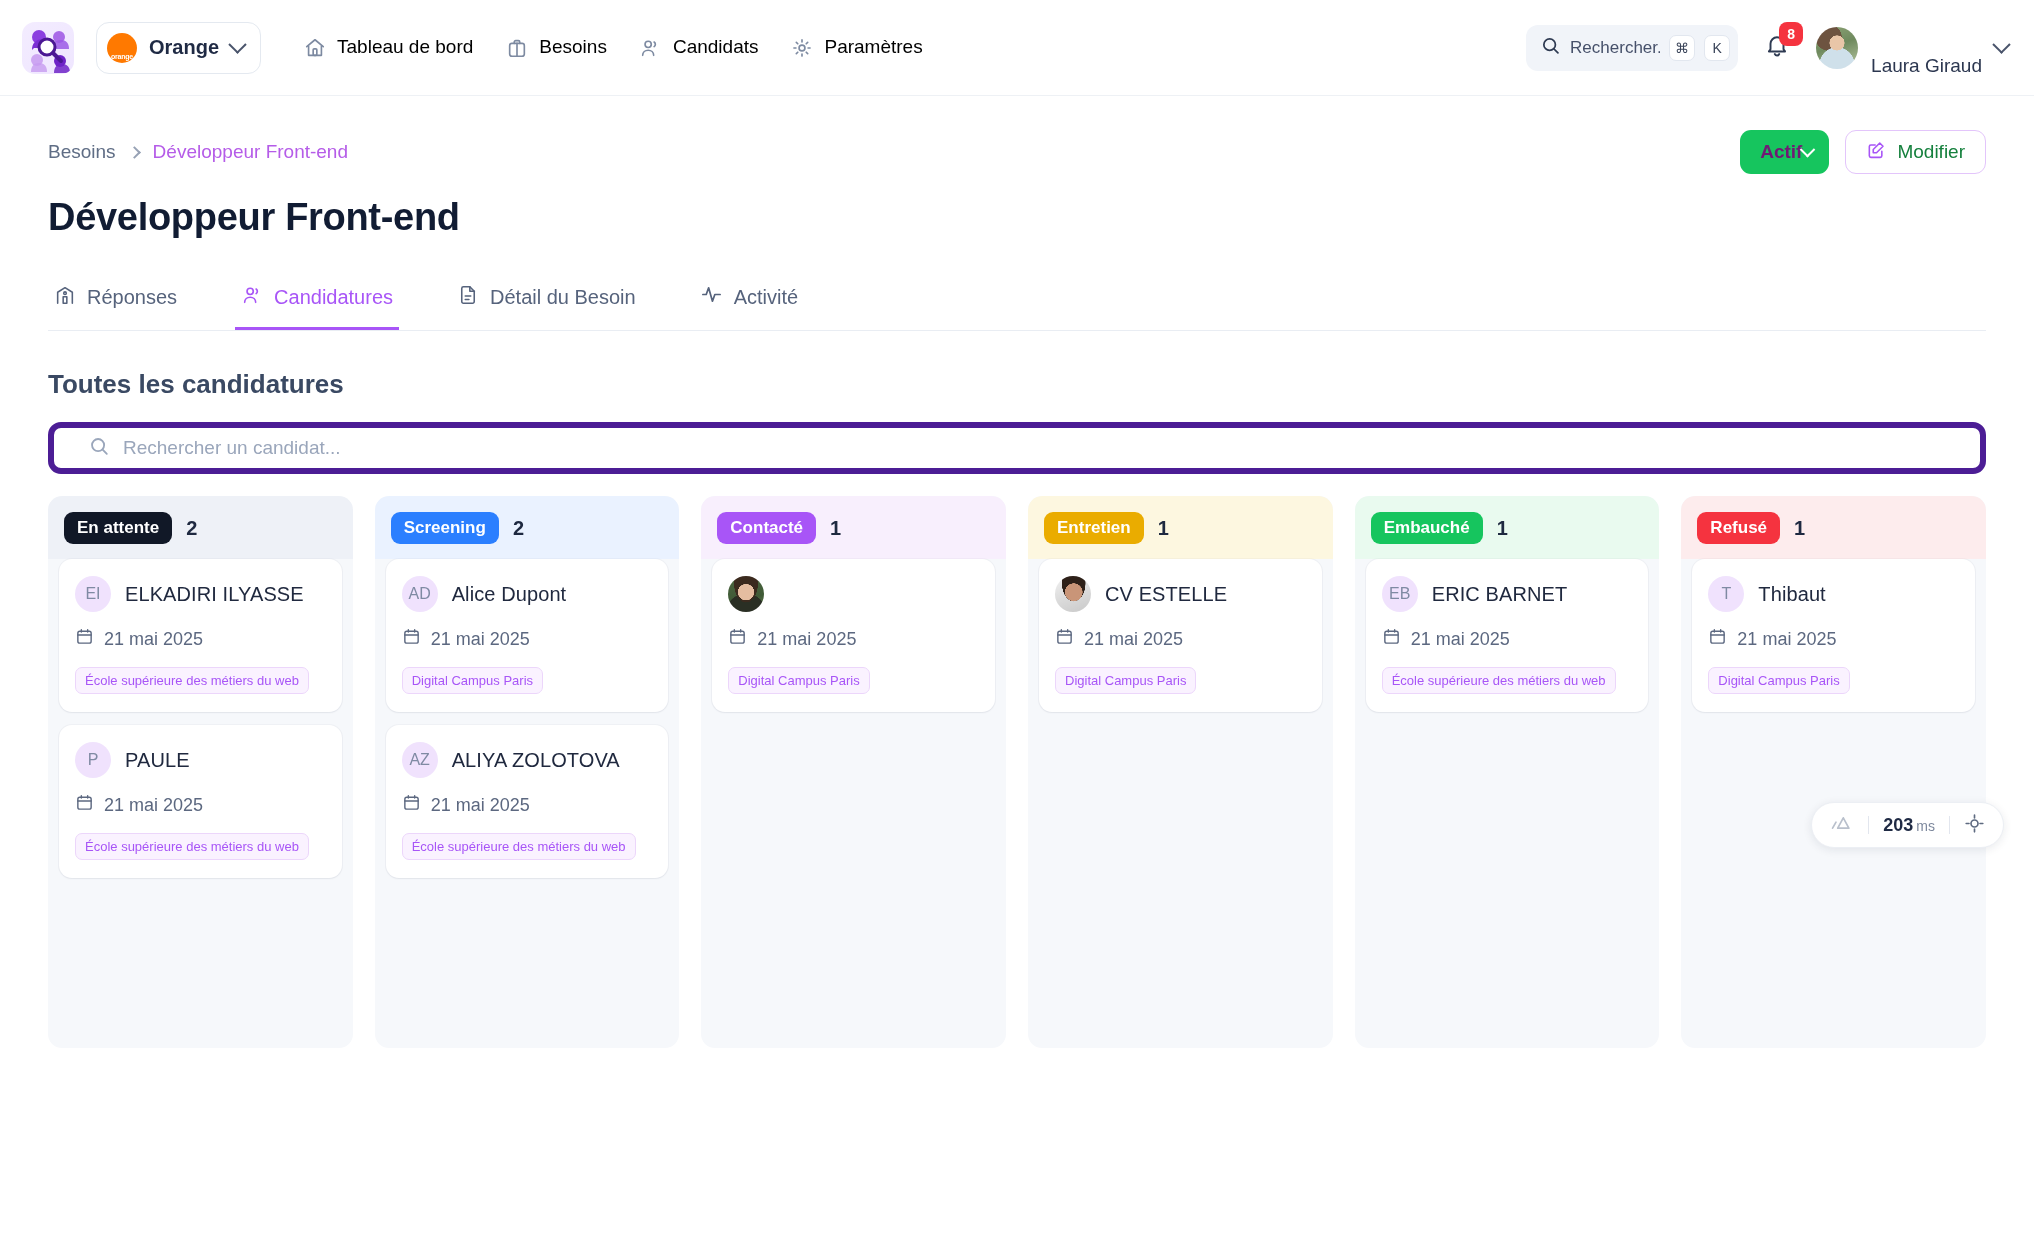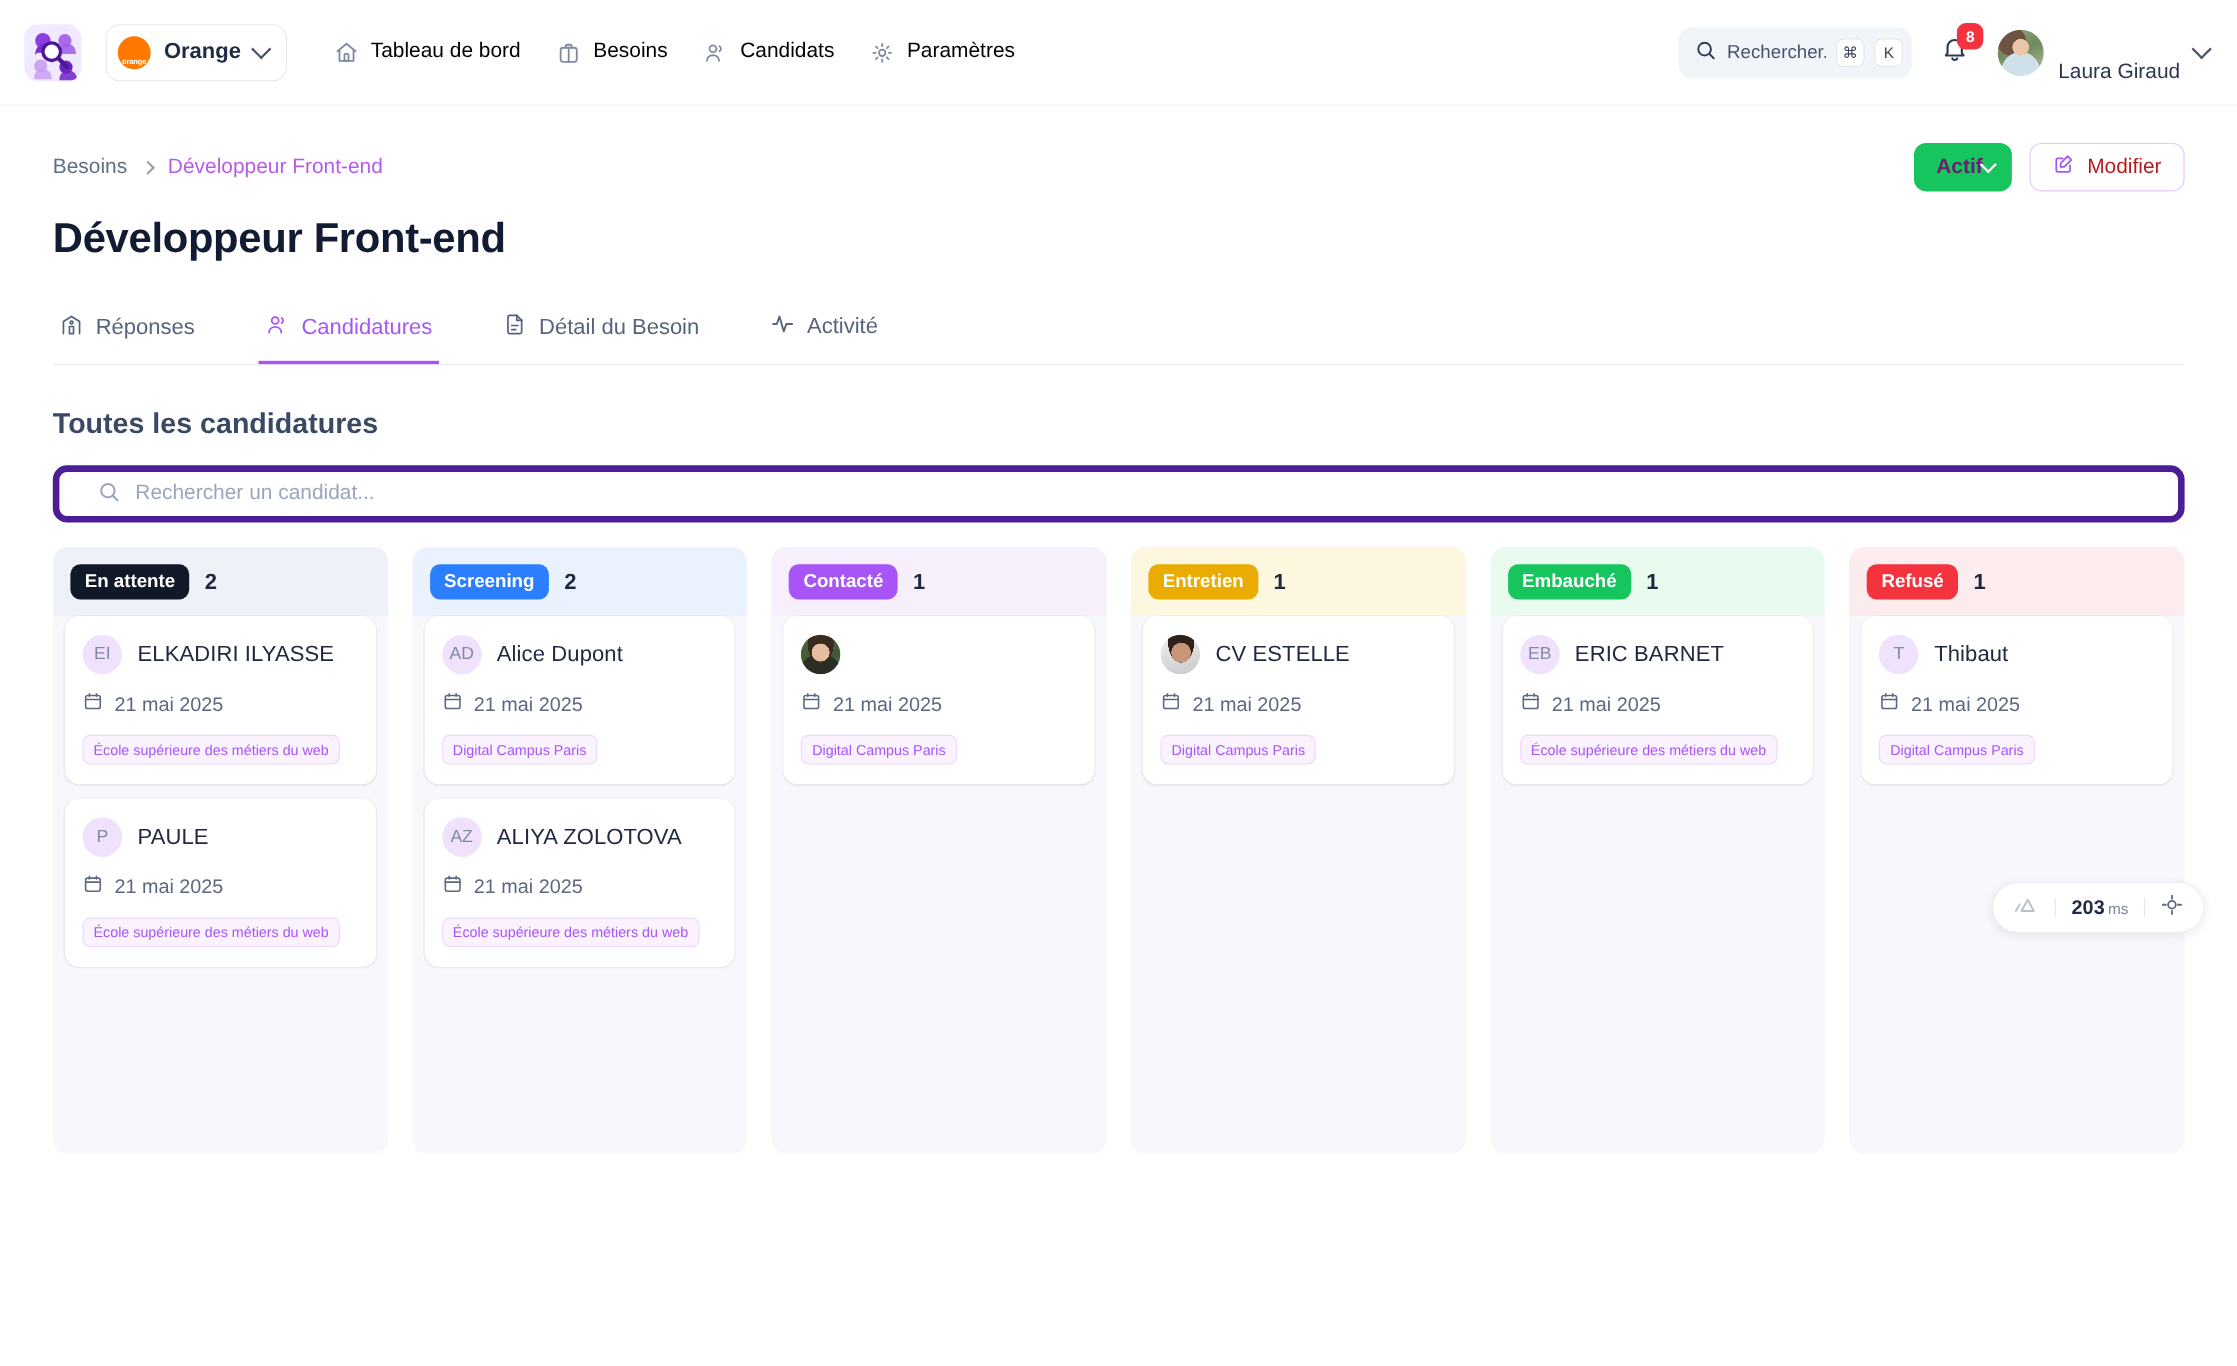--- a/index.html
+++ b/index.html
@@ -148,21 +148,21 @@
     height: 44px; border-radius: 11px; padding: 0 16px 0 20px;
     font-size: 19px; font-weight: 600; font-family: inherit;
     display:flex; align-items:center; cursor:pointer;
   }
   .chev-w {
     width: 11px; height: 11px;
     border-right: 2px solid #fff; border-bottom: 2px solid #fff;
     transform: rotate(45deg) translate(-2px,-2px);
   }
   .btn-edit {
-    background:#fff; color:#b91c1c; border:1px solid #e3c5fb;
+    background:#fff; color:#15803d; border:1px solid #e3c5fb;
     height: 44px; border-radius: 11px; padding: 0 20px;
     font-size: 19px; font-family: inherit;
     display:flex; align-items:center; gap: 11px; cursor:pointer;
   }
 
   .pagetitle {
     font-size: 38px; font-weight: 700; color: #111c33;
     margin-top: 22px; letter-spacing: -0.3px;
   }
 

